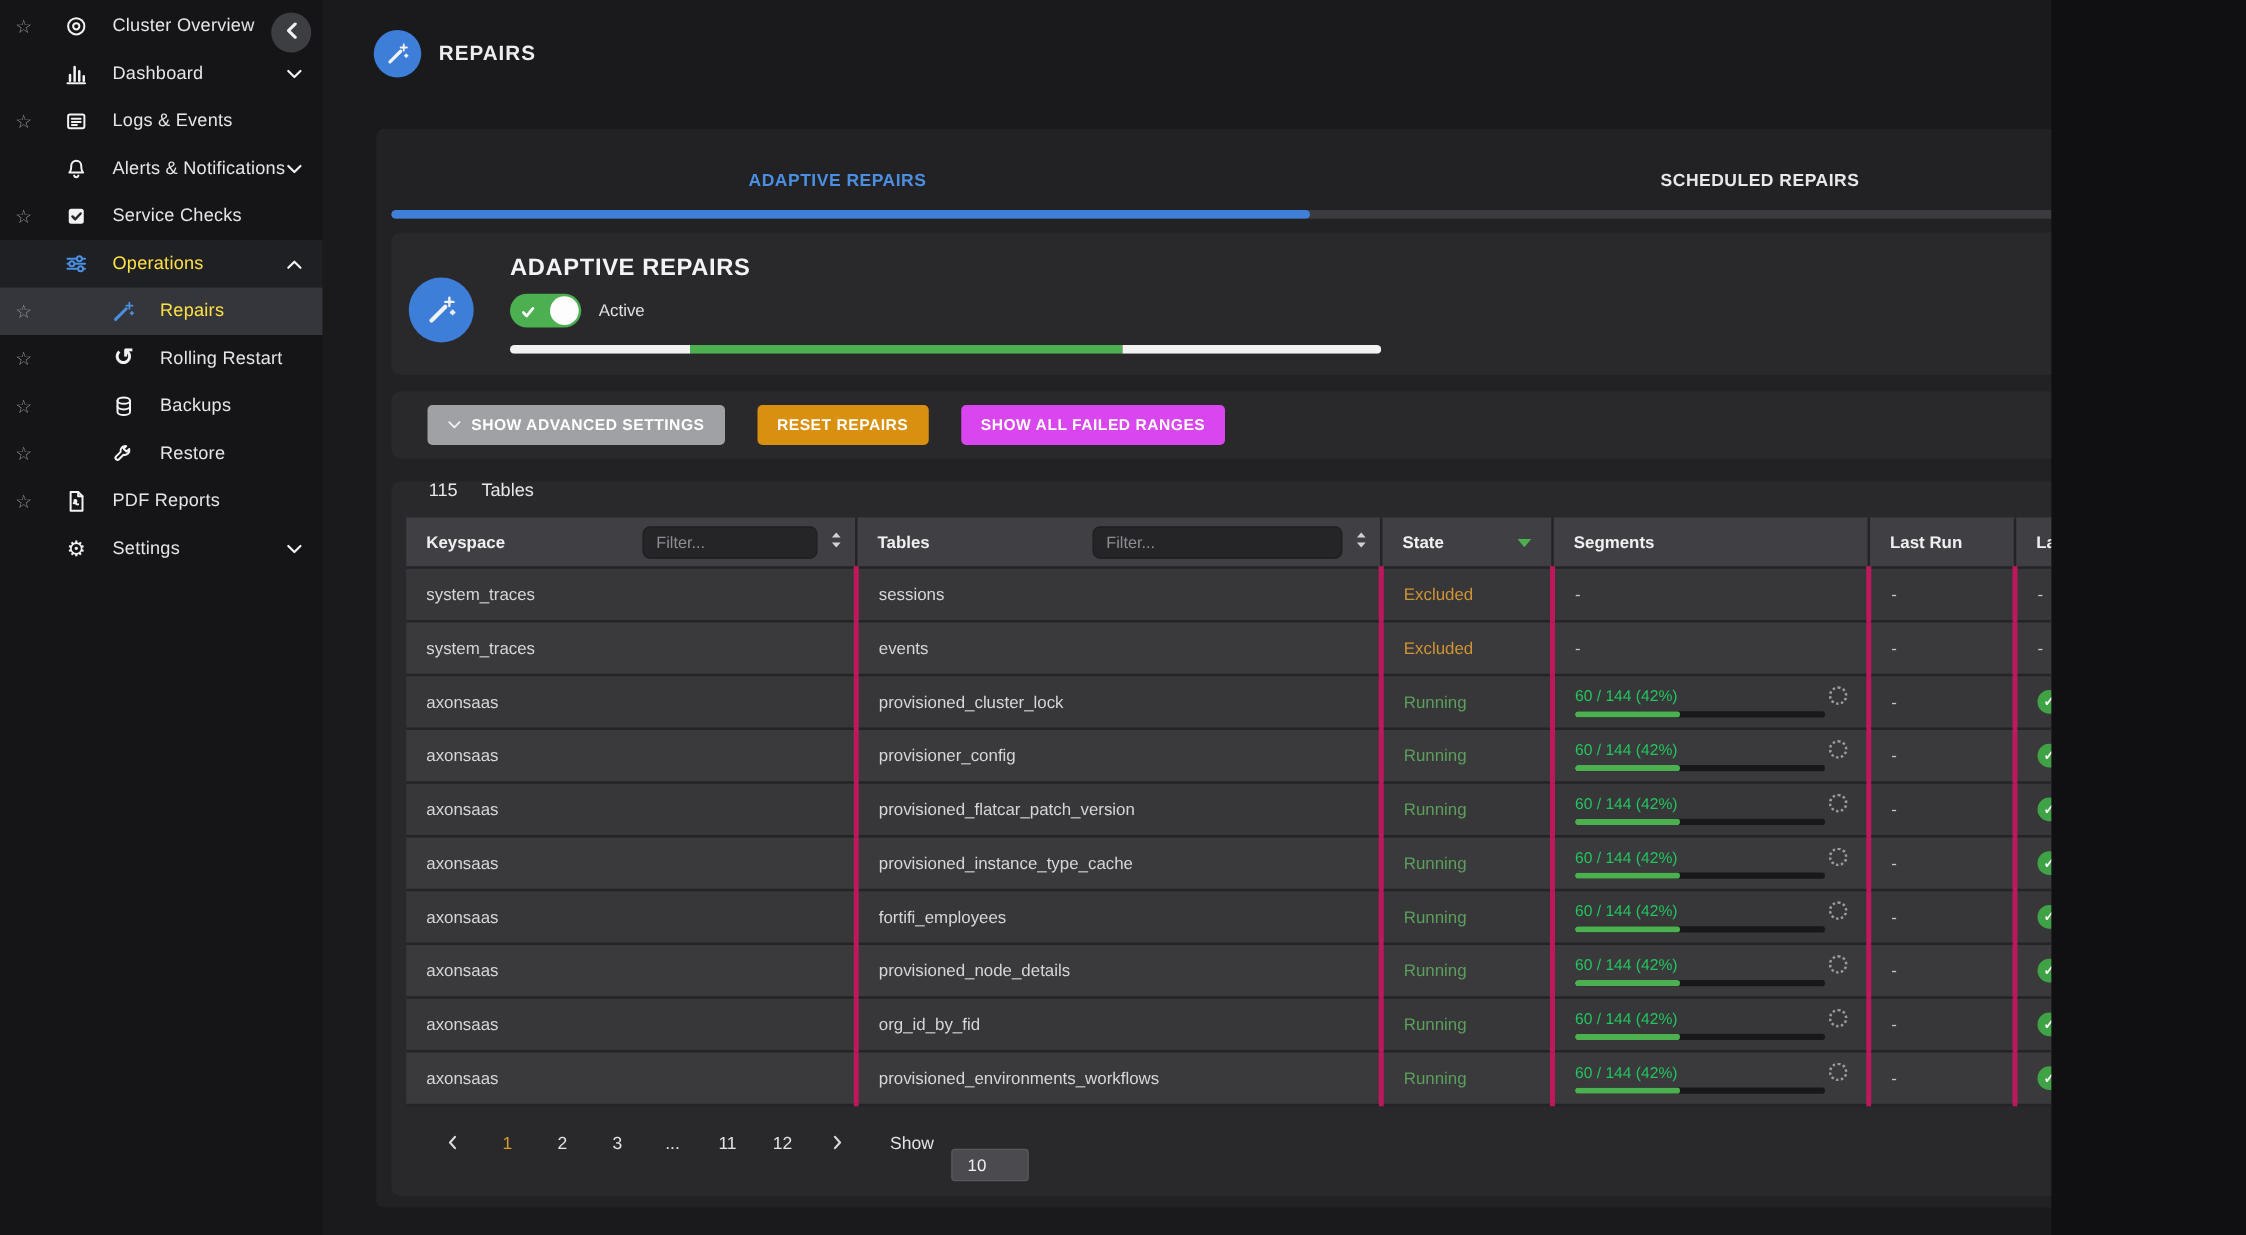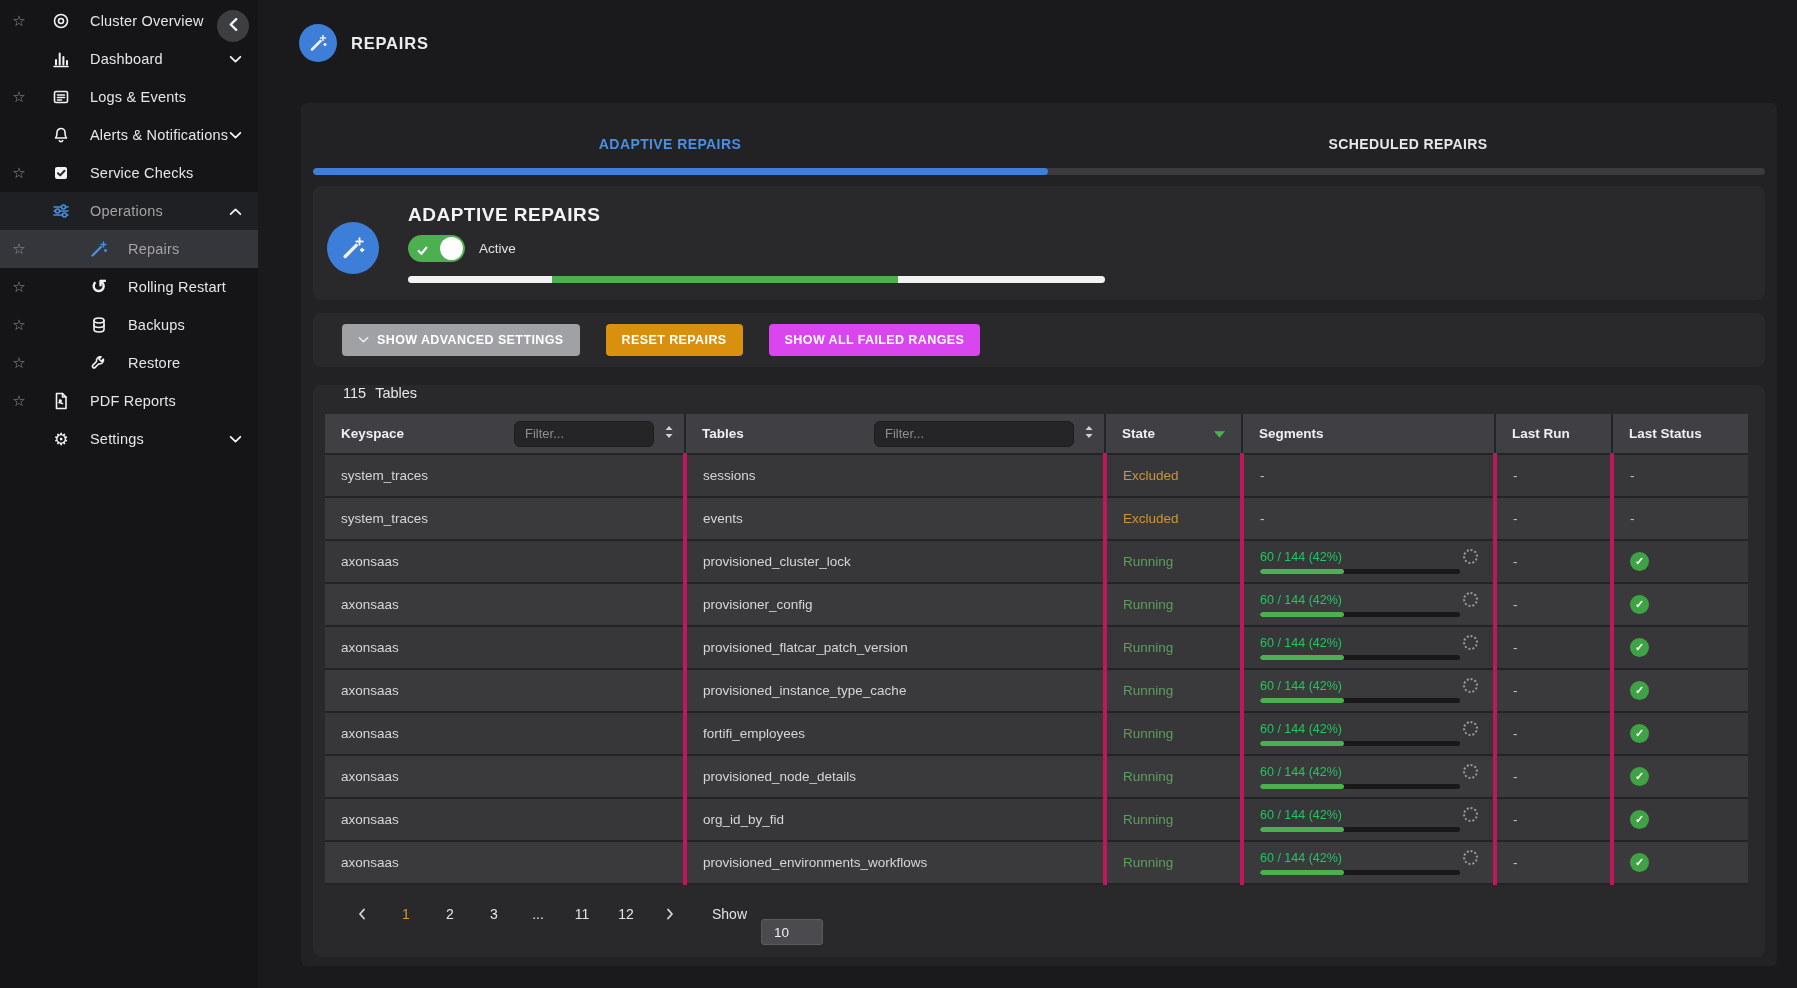--- a/index.html
+++ b/index.html
@@ -1,32 +1,32 @@
 <!DOCTYPE html>
 <html><head>
 <meta charset="utf-8">
 <style>
   * { margin:0; padding:0; box-sizing:border-box; }
   html,body { background:#101012; }
   body { font-family:"Liberation Sans", sans-serif; }
-  .screen { position:relative; width:1797px; height:988px; background:#1a1a1c; overflow:hidden; }
+  .screen { position:relative; width:1641px; height:988px; background:#1a1a1c; overflow:hidden; }
 
   
   .sidebar { position:absolute; left:0; top:0; width:258px; height:100%; background:#151517; padding-top:2px; }
   .collapse-btn { position:absolute; left:217px; top:10px; width:32px; height:32px; border-radius:50%;
     background:#3d3e42; border:none; display:flex; align-items:center; justify-content:center; cursor:pointer; z-index:5; }
   .nav-row { position:relative; display:flex; align-items:center; height:38px; padding-left:8px; cursor:pointer; }
   .nav-row.ops { background:#1f2024; }
   .nav-row.active-sub { background:#35363b; }
   .star-slot { width:22px; display:flex; justify-content:center; }
   .star::before { content:"☆"; color:#97979c; font-size:15px; }
   .icon-slot { width:26px; margin-left:18px; display:flex; align-items:center; justify-content:center; }
   .nav-row.sub .icon-slot { margin-left:56px; }
   .nav-label { margin-left:16px; font-size:14.5px; color:#e6e6e8; letter-spacing:.2px; }
-  .nav-row.ops .nav-label, .nav-row.active-sub .nav-label { color:#a3a3a3;text-align:right; }
+  .nav-row.ops .nav-label, .nav-row.active-sub .nav-label { color:#fde047;text-align:right; }
   .chev-slot { margin-left:auto; margin-right:16px; display:flex; }
   .ic { stroke:#f2f2f2; fill:none; stroke-width:1.6; stroke-linecap:round; stroke-linejoin:round; }
   .ic-blue { stroke:#4a8fe2; }
   .glyph-gear::before { content:"⚙"; color:#f2f2f2; font-size:17px; }
   .glyph-restart::before { content:"↺"; color:#f2f2f2; font-size:19px; font-weight:bold; line-height:1; }
 
   
   .main { position:absolute; left:258px; top:0; width:1539px; height:100%; }
   .page-header { position:absolute; left:41px; top:24px; display:flex; align-items:center; }
   .round-icon { width:38px; height:38px; border-radius:50%; background:#3d7ed9; display:flex; align-items:center; justify-content:center; flex:0 0 auto; }
@@ -61,21 +61,21 @@
   
   .panel.actions { margin:13px 12px 0; height:54px; display:flex; align-items:center; padding-left:29px; gap:26px; }
   .btn { height:32px; border:none; border-radius:4px; color:#fff; font-family:"Liberation Sans",sans-serif;
     font-size:12.5px; font-weight:bold; letter-spacing:.4px; padding:0 16px; display:flex; align-items:center; gap:8px; cursor:pointer; }
   .btn.gray { background:#9fa1a5; }
   .btn.amber { background:#d9900f; }
   .btn.red { background:#d946ef; }
 
   
   .panel.tablepanel { margin:13px 12px 0; height:572px; padding:0 12px; }
-  .count-line { margin:18px 0 13px 18px; font-size:14.5px; color:#e8e8ea; display:flex; gap:9px; }
+  .count-line { margin:18px 0 13px 18px; font-size:14.5px; color:#e8e8ea; display:flex; gap:19px; }
   table { border-collapse:collapse; table-layout:fixed; width:1423px; }
   col.c-keyspace{width:360px} col.c-tables{width:420px} col.c-state{width:137px}
   col.c-segments{width:253px} col.c-lastrun{width:117px} col.c-laststatus{width:136px}
   th { height:40px; background:#404044; text-align:left; padding-left:16px;
     font-size:13.5px; font-weight:bold; color:#efeff1; border-right:2px solid #242428; border-bottom:2px solid #242428; }
   th:last-child { border-right:none; }
   .thwrap { display:flex; align-items:center; padding-right:10px; }
   .filter { margin-left:auto; width:140px; height:26px; background:#252528; border:1px solid #1d1d20; border-radius:6px;
     color:#dcdcde; font-family:"Liberation Sans",sans-serif; font-size:13px; padding:0 10px; }
   .filter.wide { width:200px; }

